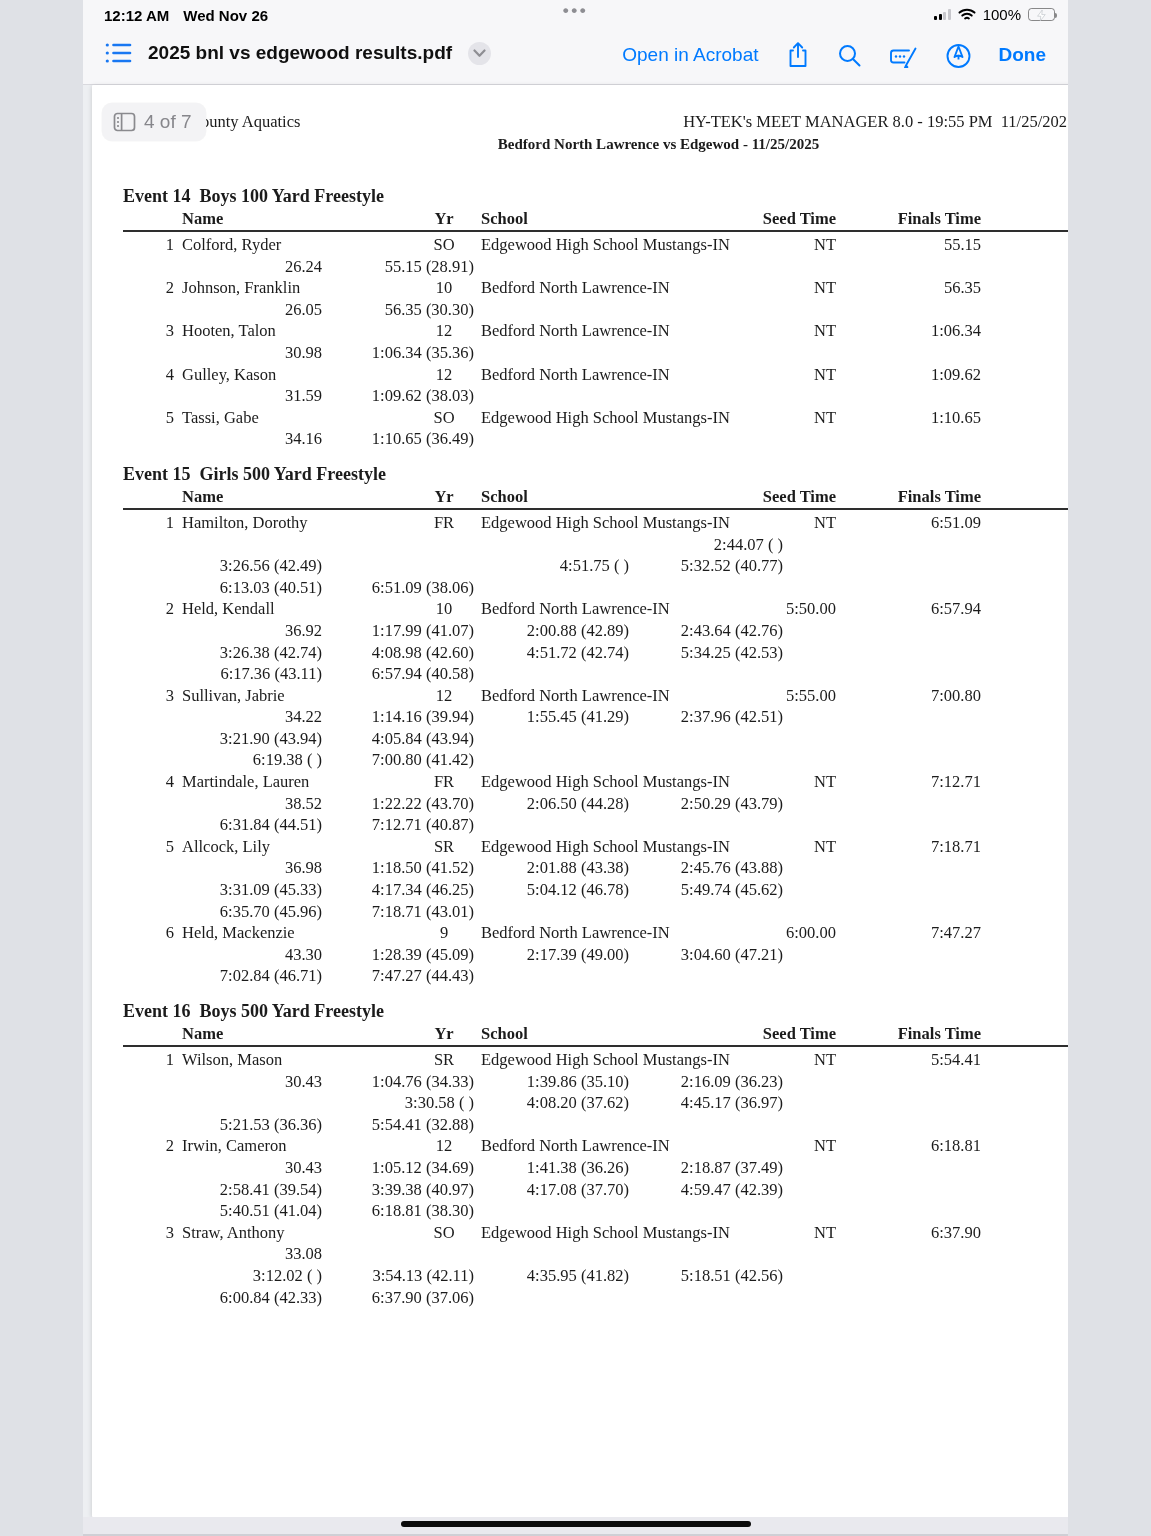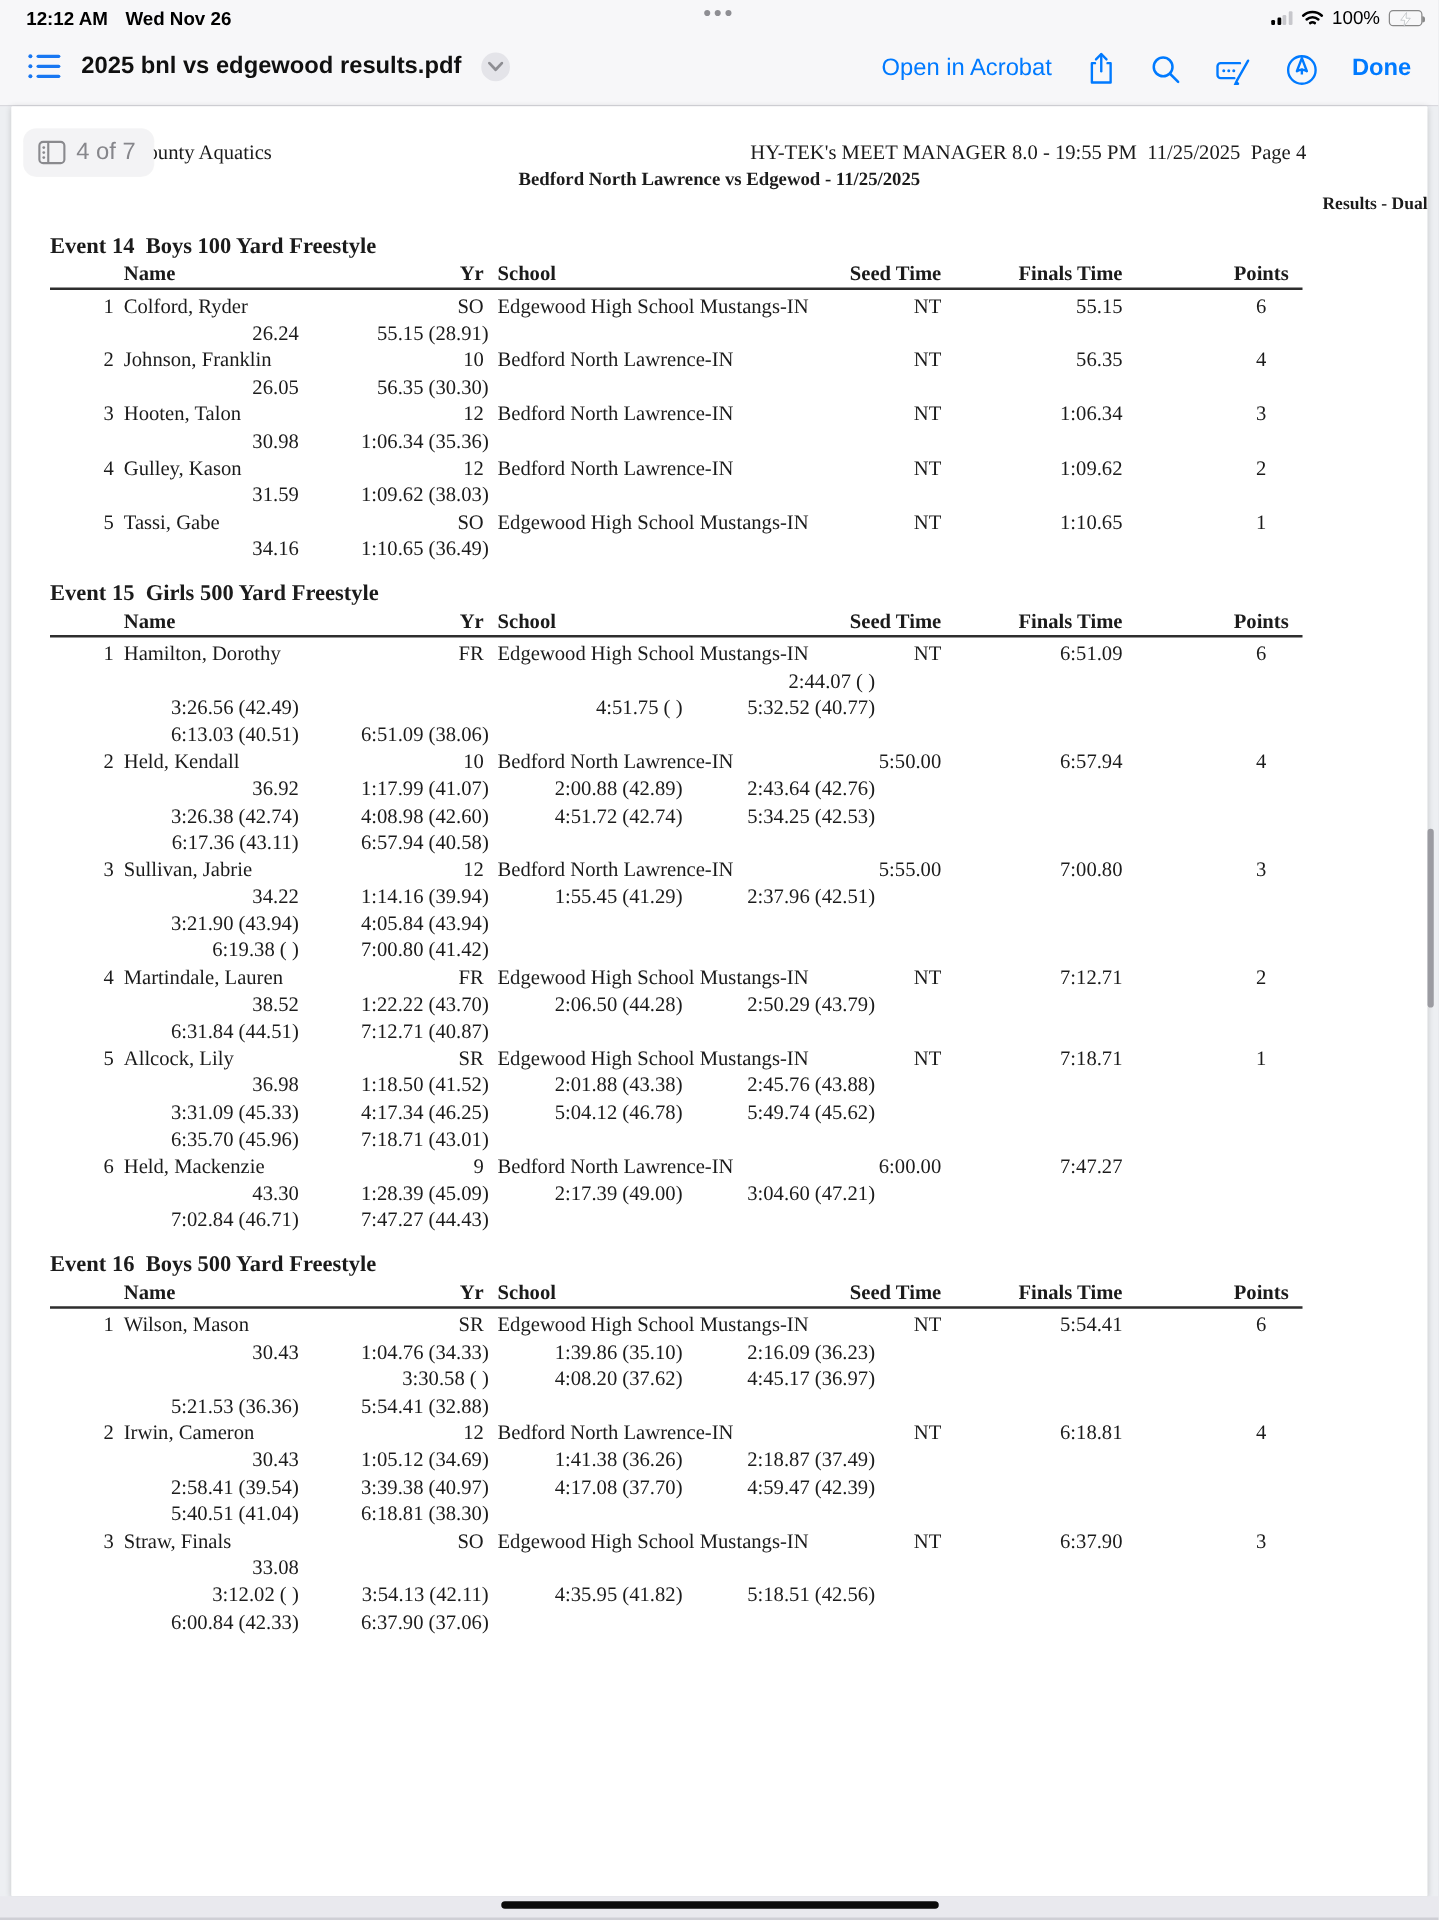--- a/index.html
+++ b/index.html
@@ -1,17 +1,17 @@
 <!DOCTYPE html>
 <html><head>
 <meta charset="utf-8">
 <style>
   html,body{margin:0;padding:0;background:#dfe1e6;}
   *{box-sizing:border-box;}
-  .screen{position:relative;width:1151px;height:1536px;background:#edeff2;overflow:hidden;
+  .screen{position:relative;width:985px;height:1536px;background:#edeff2;overflow:hidden;
           font-family:"Liberation Sans",sans-serif;margin:0 auto;}
 
   
   .chrome{position:absolute;top:0;left:0;right:0;height:85px;background:#f7f7f9;
           border-bottom:1px solid #d9d9de;}
   .statusbar{position:absolute;top:0;left:0;right:0;height:32px;}
   .sb-left{position:absolute;left:21px;top:7px;font-size:15px;font-weight:700;color:#000;}
   .sb-left .date{margin-left:14px;}
   .sb-center{position:absolute;left:50%;transform:translateX(-50%);top:1px;color:#8e8e93;
              font-size:17px;letter-spacing:2.5px;font-weight:700;}
@@ -53,21 +53,21 @@
   .doc-title{text-align:center;font-weight:700;font-size:15px;margin-top:3px;}
   .doc-sub{text-align:right;font-weight:700;font-size:14px;margin-top:3px;}
 
   .event{margin-top:14px;}
   .event-title{margin-left:31px;font-weight:700;font-size:18px;white-space:pre;height:23px;}
   .thead,.rrow,.srow{position:relative;height:21.6px;line-height:21.6px;white-space:pre;}
   .thead{font-weight:700;height:25px;line-height:20px;}
   .thead-rule{position:absolute;left:31px;width:1002px;bottom:2px;height:2px;background:#2e2e2e;}
   .c-place{position:absolute;left:42px;width:40px;text-align:right;}
   .c-name{position:absolute;left:90px;}
-  .c-yr{position:absolute;left:326px;width:52px;text-align:right;}
+  .c-yr{position:absolute;left:326px;width:52px;text-align:center;}
   .c-school{position:absolute;left:389px;}
   .c-seed{position:absolute;left:624px;width:120px;text-align:right;}
   .c-finals{position:absolute;left:769px;width:120px;text-align:right;}
   .c-points{position:absolute;left:950px;width:100px;text-align:center;}
   .s{position:absolute;text-align:right;}
   .s1{left:74px;width:156px;}
   .s2{left:230px;width:152px;}
   .s3{left:382px;width:155px;}
   .s4{left:537px;width:154px;}
 
@@ -230,21 +230,21 @@
           <div class="event-title">Event 16  Boys 500 Yard Freestyle</div>
           <div class="thead"><span class="c-name">Name</span><span class="c-yr">Yr</span><span class="c-school">School</span><span class="c-seed">Seed Time</span><span class="c-finals">Finals Time</span><span class="c-points">Points</span><div class="thead-rule"></div></div>
           <div class="rrow"><span class="c-place">1</span><span class="c-name">Wilson, Mason</span><span class="c-yr">SR</span><span class="c-school">Edgewood High School Mustangs-IN</span><span class="c-seed">NT</span><span class="c-finals">5:54.41</span><span class="c-points">6</span></div>
           <div class="srow"><span class="s s1">30.43</span><span class="s s2">1:04.76 (34.33)</span><span class="s s3">1:39.86 (35.10)</span><span class="s s4">2:16.09 (36.23)</span></div>
           <div class="srow"><span class="s s1"></span><span class="s s2">3:30.58 ( )</span><span class="s s3">4:08.20 (37.62)</span><span class="s s4">4:45.17 (36.97)</span></div>
           <div class="srow"><span class="s s1">5:21.53 (36.36)</span><span class="s s2">5:54.41 (32.88)</span><span class="s s3"></span><span class="s s4"></span></div>
           <div class="rrow"><span class="c-place">2</span><span class="c-name">Irwin, Cameron</span><span class="c-yr">12</span><span class="c-school">Bedford North Lawrence-IN</span><span class="c-seed">NT</span><span class="c-finals">6:18.81</span><span class="c-points">4</span></div>
           <div class="srow"><span class="s s1">30.43</span><span class="s s2">1:05.12 (34.69)</span><span class="s s3">1:41.38 (36.26)</span><span class="s s4">2:18.87 (37.49)</span></div>
           <div class="srow"><span class="s s1">2:58.41 (39.54)</span><span class="s s2">3:39.38 (40.97)</span><span class="s s3">4:17.08 (37.70)</span><span class="s s4">4:59.47 (42.39)</span></div>
           <div class="srow"><span class="s s1">5:40.51 (41.04)</span><span class="s s2">6:18.81 (38.30)</span><span class="s s3"></span><span class="s s4"></span></div>
-          <div class="rrow"><span class="c-place">3</span><span class="c-name">Straw, Finals</span><span class="c-yr">SO</span><span class="c-school">Edgewood High School Mustangs-IN</span><span class="c-seed">NT</span><span class="c-finals">6:37.90</span><span class="c-points">3</span></div>
+          <div class="rrow"><span class="c-place">3</span><span class="c-name">Straw, Anthony</span><span class="c-yr">SO</span><span class="c-school">Edgewood High School Mustangs-IN</span><span class="c-seed">NT</span><span class="c-finals">6:37.90</span><span class="c-points">3</span></div>
           <div class="srow"><span class="s s1">33.08</span><span class="s s2"></span><span class="s s3"></span><span class="s s4"></span></div>
           <div class="srow"><span class="s s1">3:12.02 ( )</span><span class="s s2">3:54.13 (42.11)</span><span class="s s3">4:35.95 (41.82)</span><span class="s s4">5:18.51 (42.56)</span></div>
           <div class="srow"><span class="s s1">6:00.84 (42.33)</span><span class="s s2">6:37.90 (37.06)</span><span class="s s3"></span><span class="s s4"></span></div>
         </div>
       </div>
   </div>
 
   <div class="pill">
     <svg width="23" height="20" viewBox="0 0 23 20" fill="none" stroke="#8a8a8e" stroke-width="1.7">
       <rect x="1.5" y="1.5" width="20" height="17" rx="3"></rect>

